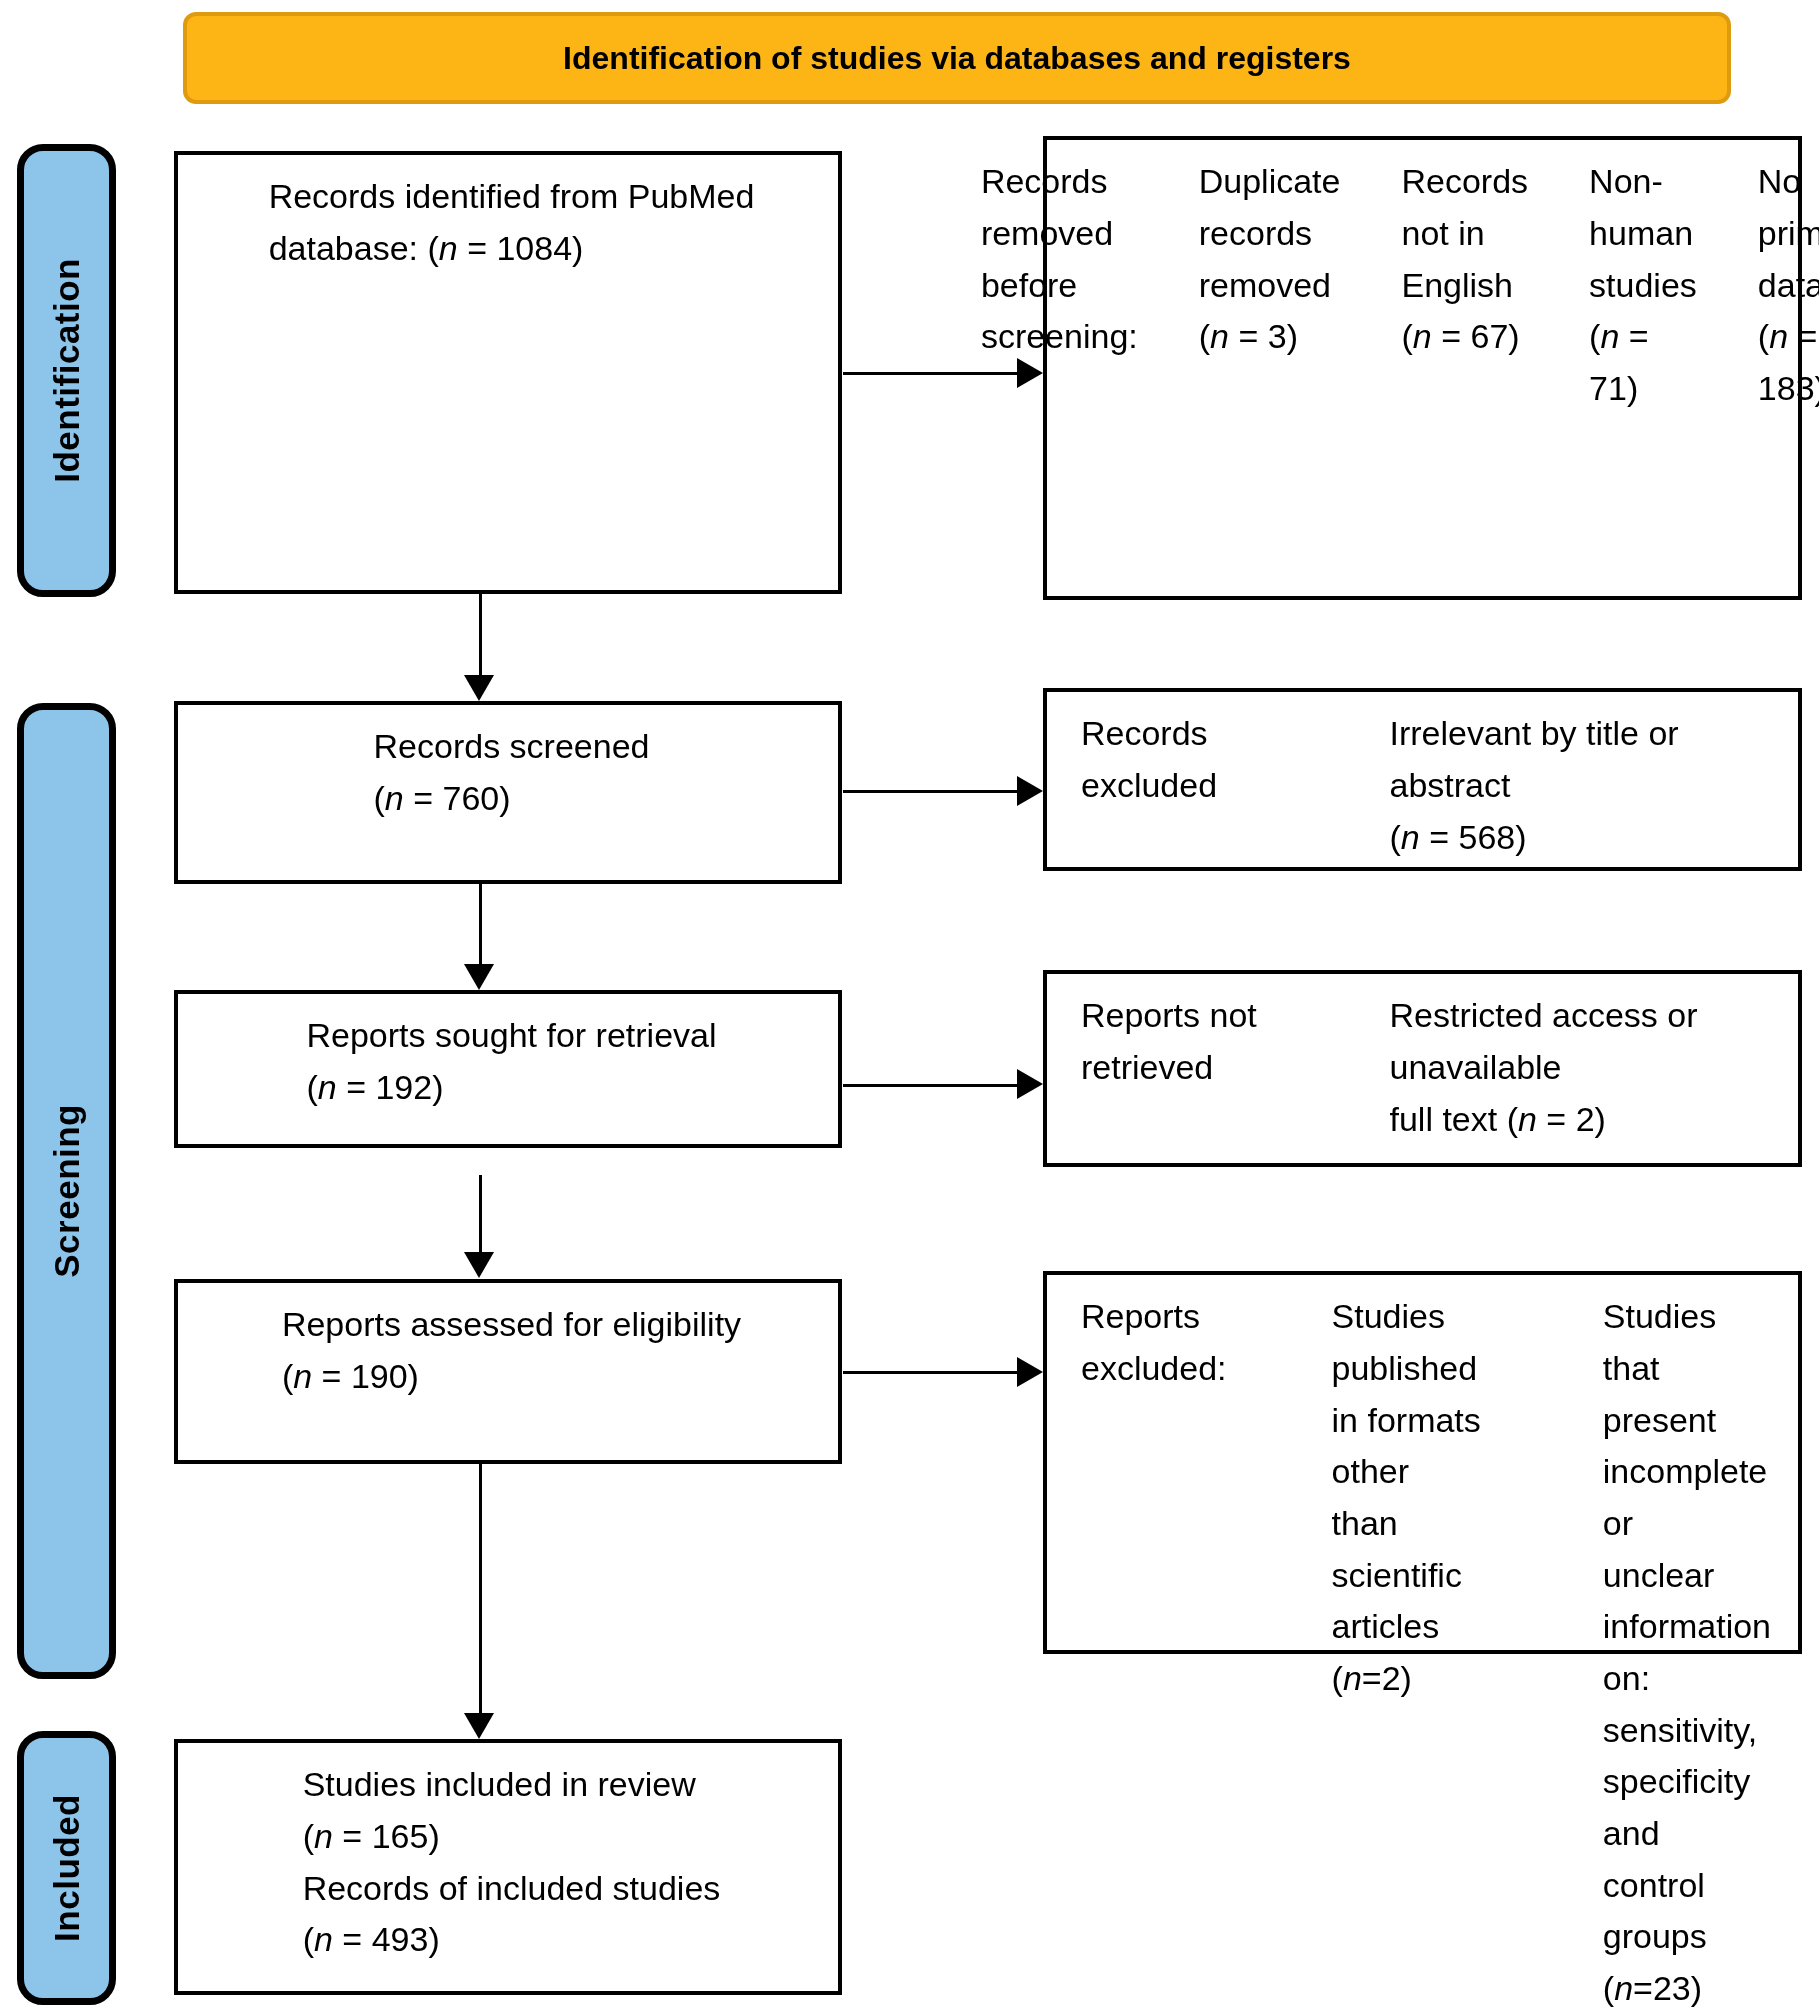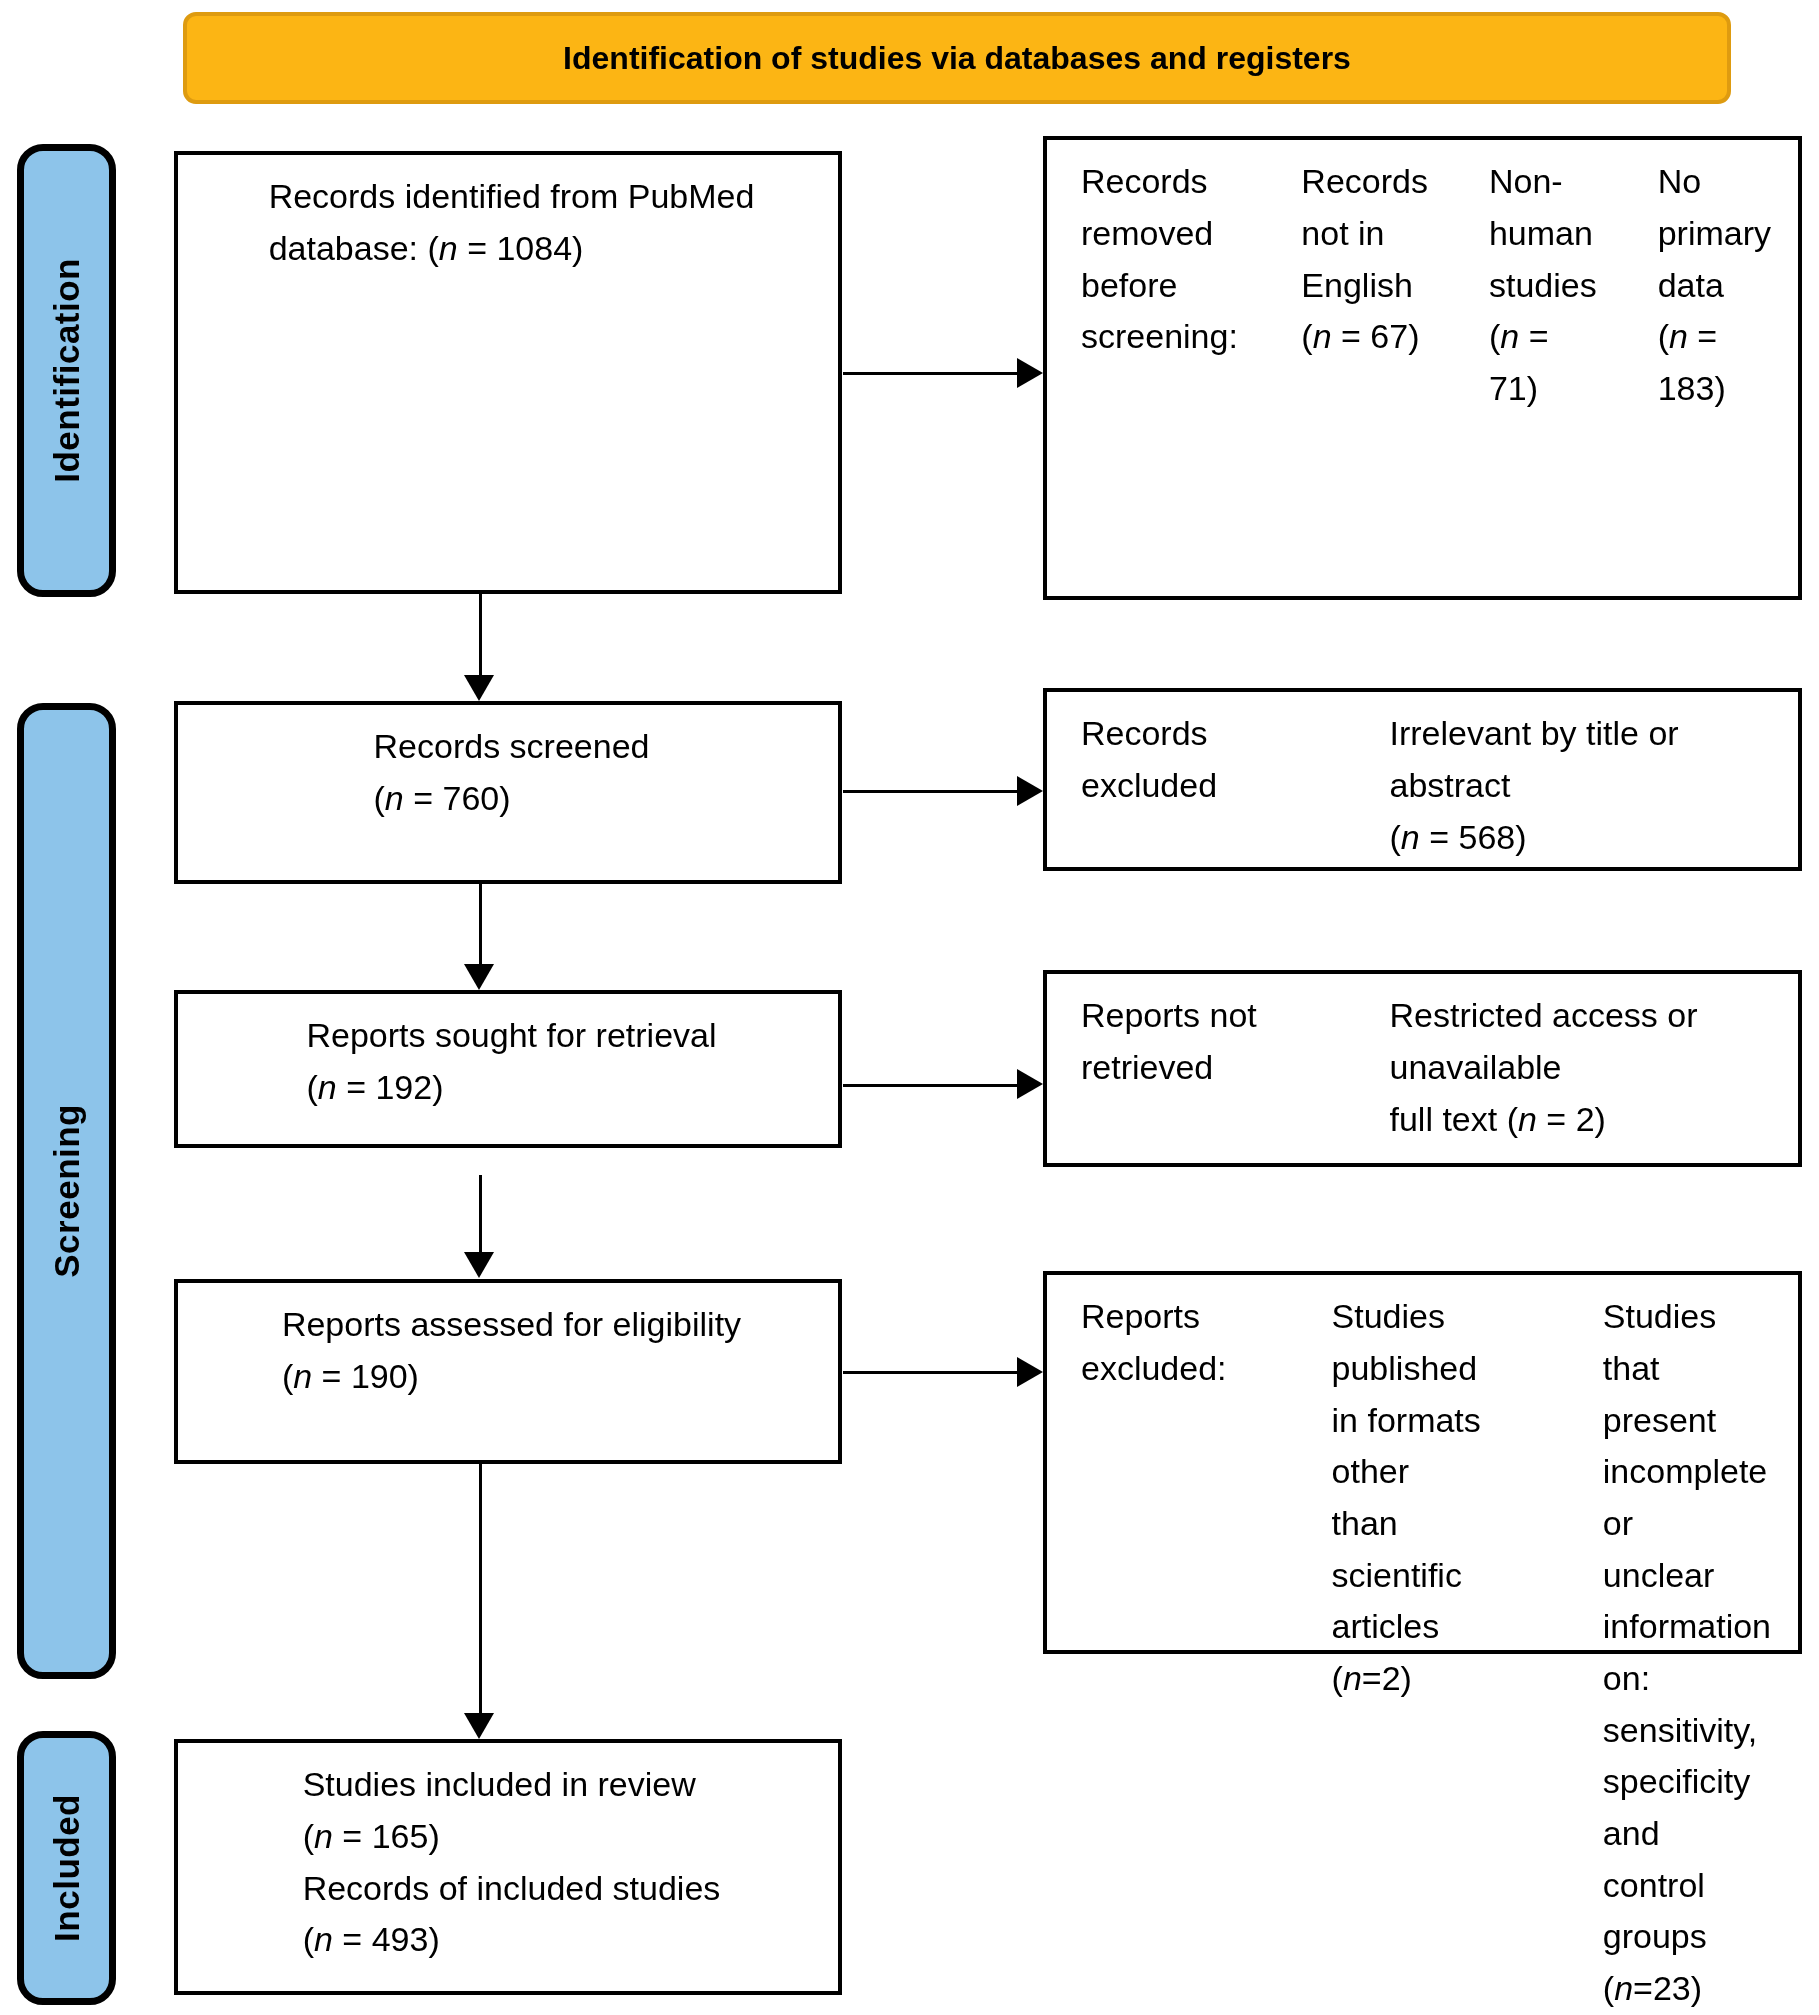--- a/index.html
+++ b/index.html
@@ -126,20 +126,21 @@
   <div class="fbox col-left" id="box-assessed">
     <div>Reports assessed for eligibility<br>(<i>n</i> = 190)</div>
   </div>
 
   <div class="fbox col-left" id="box-included">
     <div>Studies included in review<br>(<i>n</i> = 165)<br>Records of included studies<br>(<i>n</i> = 493)</div>
   </div>
 
   <div class="fbox col-right" id="box-removed">
     <div>Records removed before screening:</div>
+    <div class="item">Duplicate records removed<br>(<i>n</i> = 3)</div>
     <div class="item">Records not in English<br>(<i>n</i> = 67)</div>
     <div class="item">Non-human studies<br>(<i>n</i> = 71)</div>
     <div class="item">No primary data<br>(<i>n</i> = 183)</div>
   </div>
 
   <div class="fbox col-right" id="box-excluded">
     <div>Records excluded</div>
     <div class="item">Irrelevant by title or abstract<br>(<i>n</i> = 568)</div>
   </div>
 

